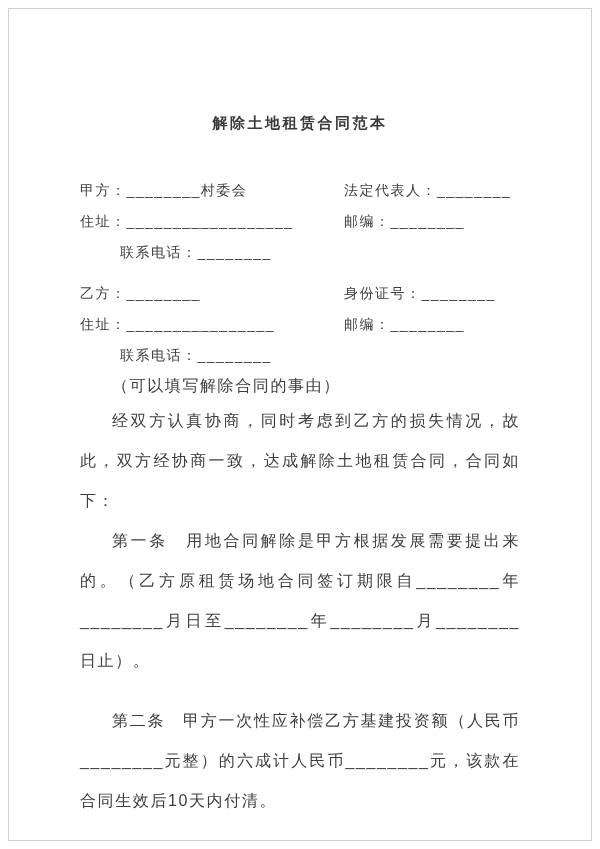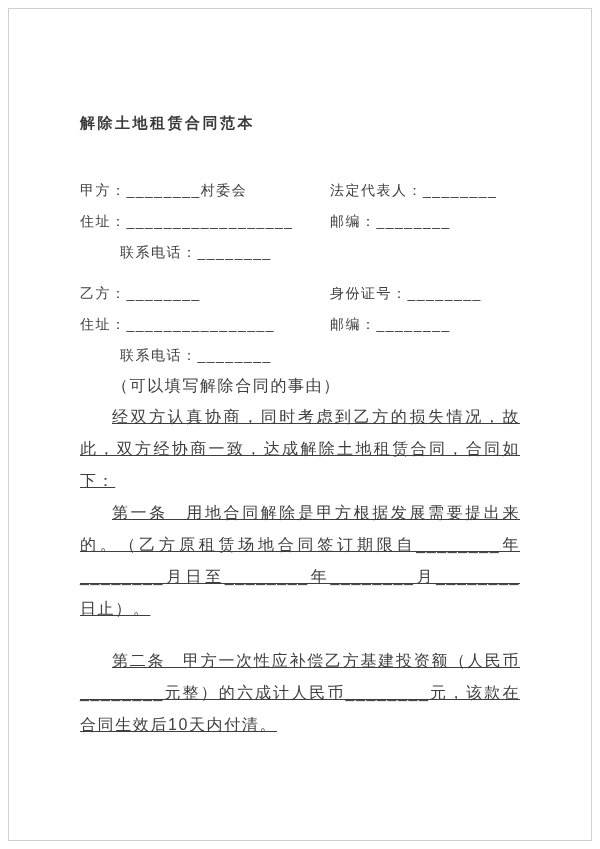--- a/index.html
+++ b/index.html
@@ -20,51 +20,52 @@
     pointer-events: none;
   }
   .page-inner {
     position: absolute;
     left: 80px;
     right: 80px;
     top: 0;
   }
   .doc-title {
     margin-top: 114px;
+    text-align: center;
     font-size: 15px;
     font-weight: 700;
     letter-spacing: 2.5px;
     color: #3a3a3a;
   }
   .form-rows {
     margin-top: 42px;
     font-size: 14px;
     letter-spacing: 1.5px;
   }
   .row {
     display: flex;
     line-height: 31px;
+    gap: 14px;
   }
   .col-left  { flex: 0 0 250px; width: 250px; white-space: nowrap; }
   .col-right { flex: 1; white-space: nowrap; }
   .col-full  { flex: 1; margin-left: 40px; }
   .gap-above { margin-top: 10px; }
   .body-text {
     font-size: 16px;
     letter-spacing: 1.6px;
   }
   .note {
     line-height: 30px;
     text-indent: 2em;
   }
   .para {
-    line-height: 32px;
+    line-height: 40px;
     text-indent: 2em;
     text-align: justify;
-    text-decoration: underline;
   }
   .para-gap { margin-top: 20px; }
 </style>
 </head>
 <body>
 
 <div class="page-frame"></div>
 
 <div class="page-inner">
 

